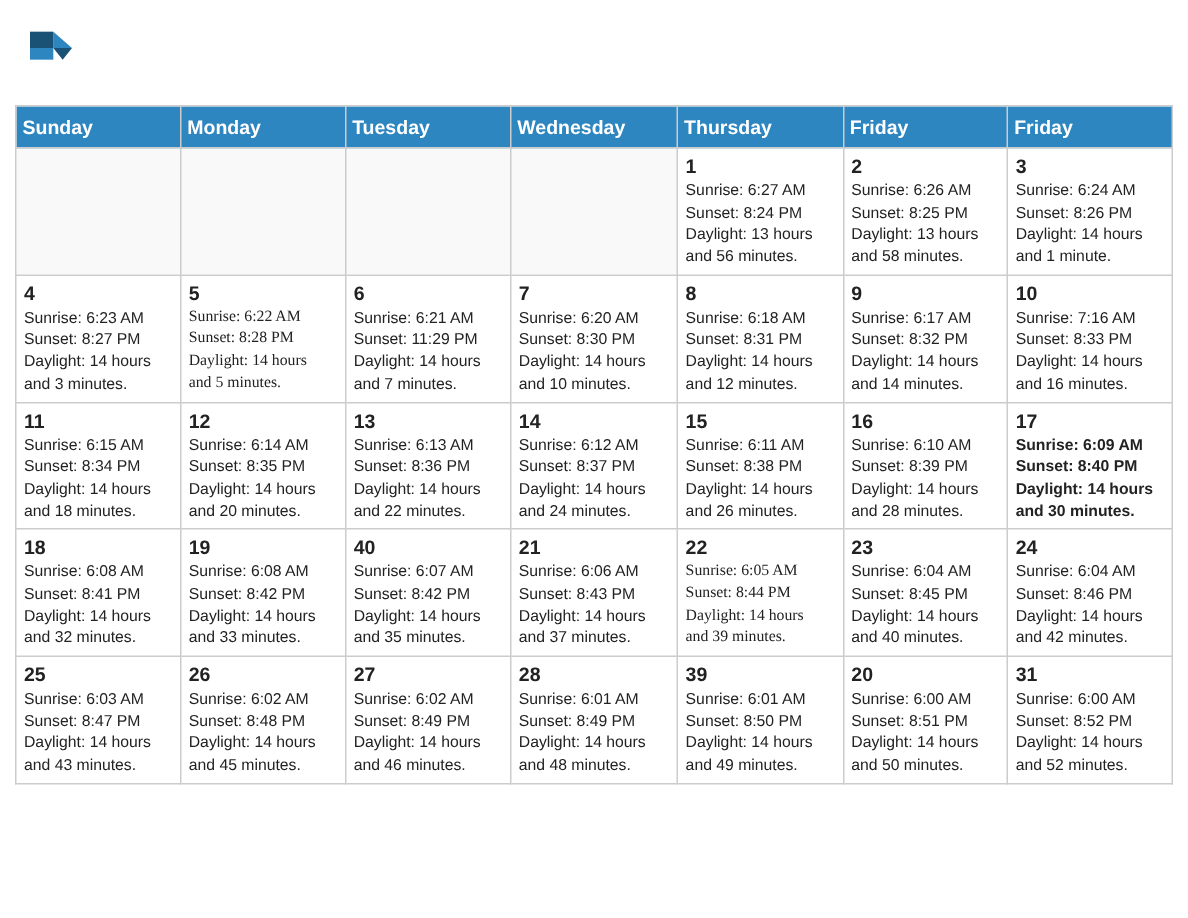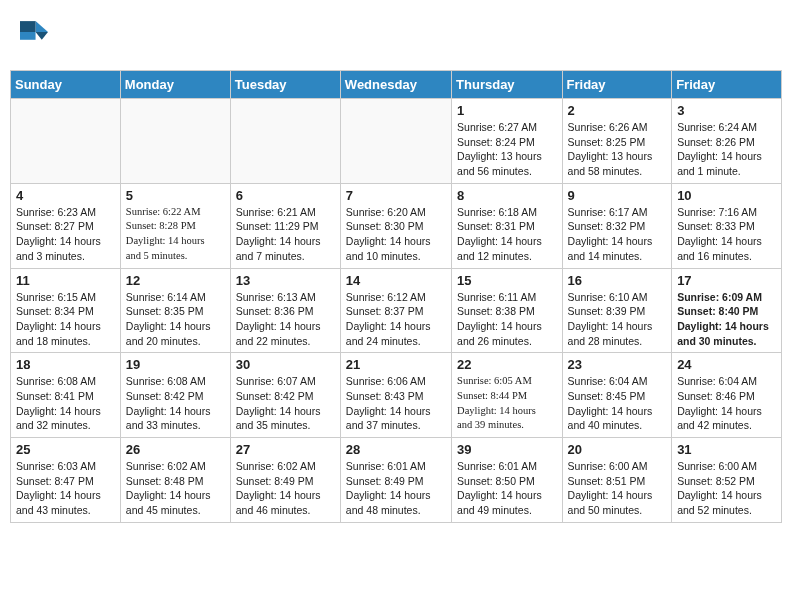--- a/index.html
+++ b/index.html
@@ -245,21 +245,21 @@
 and 32 minutes.</div>
         </td>
         <td>
           <span class="day-num">19</span>
           <div class="cell-info" style="white-space: pre-line;">Sunrise: 6:08 AM
 Sunset: 8:42 PM
 Daylight: 14 hours
 and 33 minutes.</div>
         </td>
         <td>
-          <span class="day-num">30</span>
+          <span class="day-num">40</span>
           <div class="cell-info" style="white-space: pre-line;">Sunrise: 6:07 AM
 Sunset: 8:42 PM
 Daylight: 14 hours
 and 35 minutes.</div>
         </td>
         <td>
           <span class="day-num">21</span>
           <div class="cell-info" style="white-space: pre-line;">Sunrise: 6:06 AM
 Sunset: 8:43 PM
 Daylight: 14 hours

